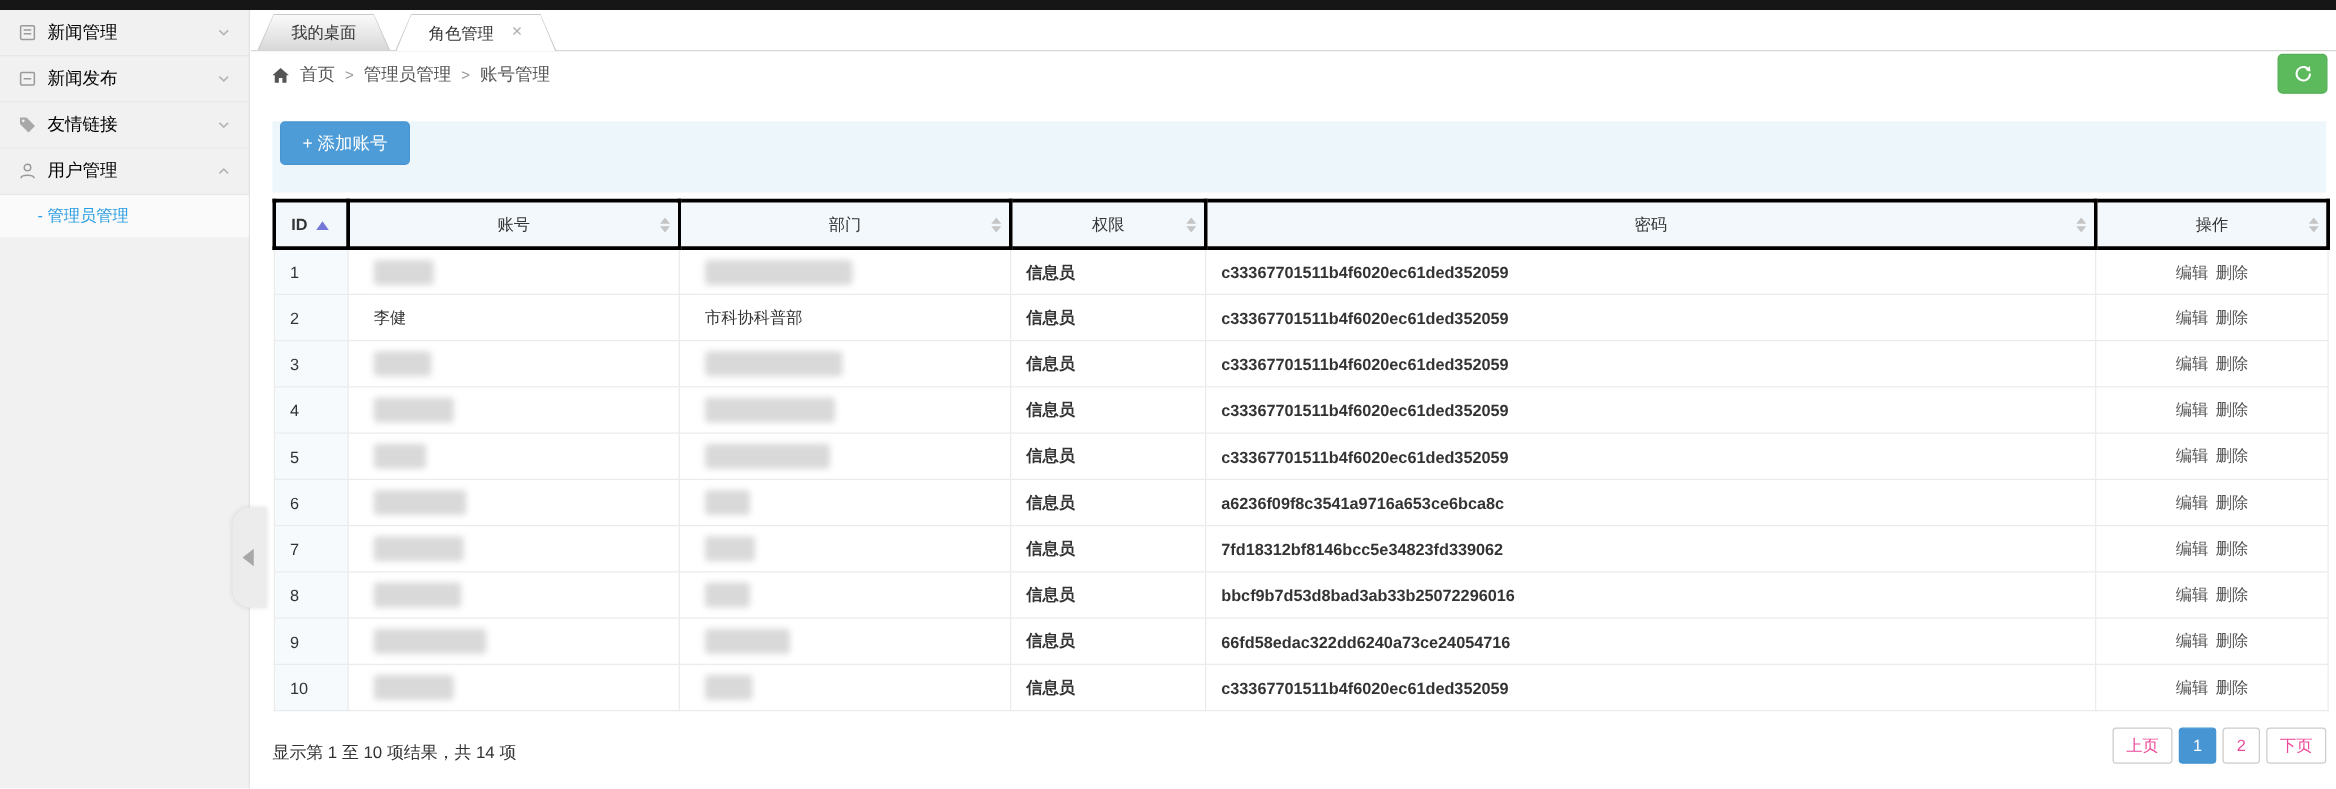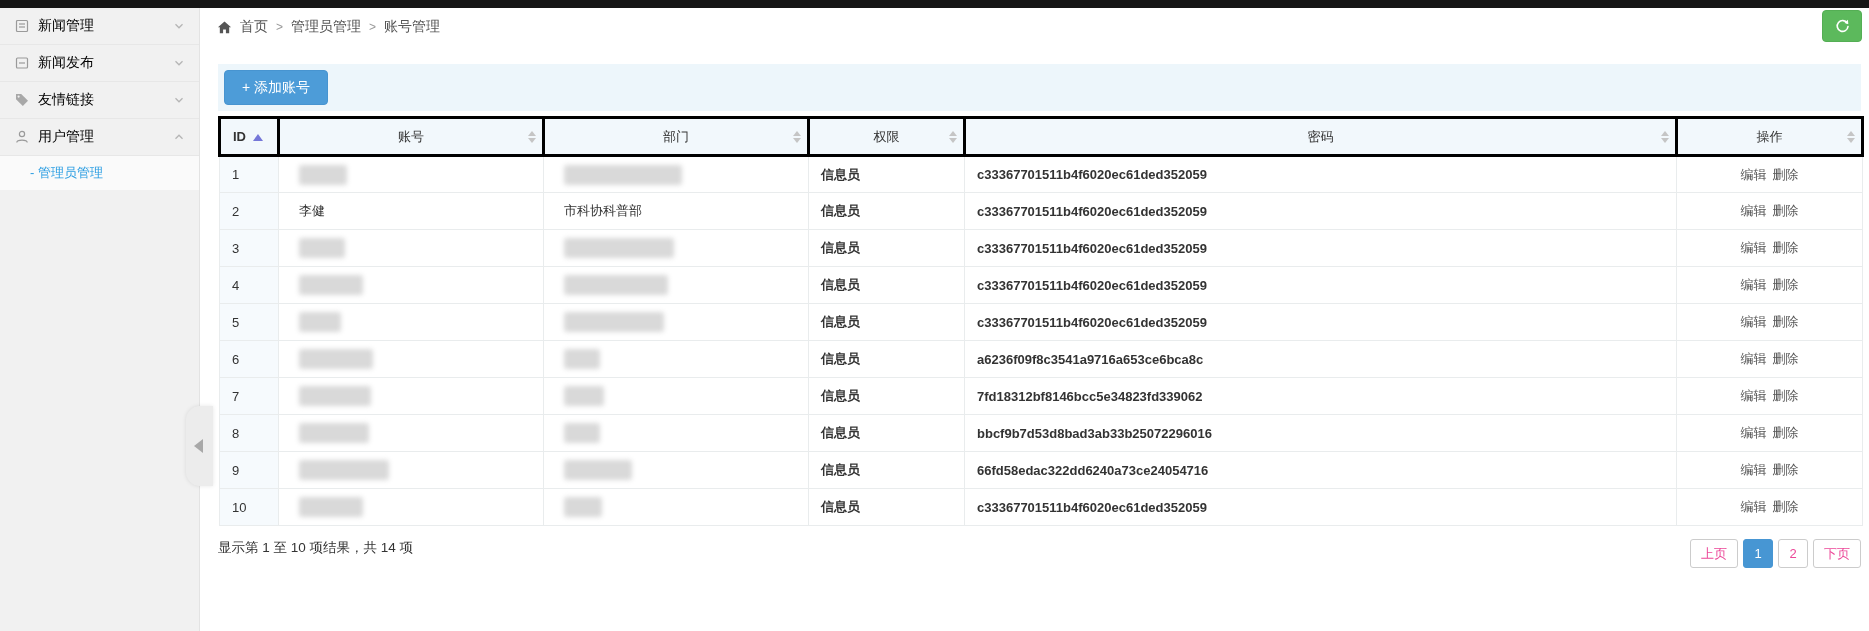--- a/index.html
+++ b/index.html
@@ -26,41 +26,41 @@
   .tab.active .tab-inner { background:#fff; height:29px; }
   .tab-close { margin-left:14px; color:#b0b0b0; font-size:11px; line-height:1; cursor:pointer; }
 
   .breadcrumb-bar { position:relative; height:38px; display:flex; align-items:center; padding:0 16px; font-size:14px; color:#555; }
   .crumb { margin:0 2px; cursor:pointer; }
   .crumb-sep { margin:0 6px; color:#999; font-size:12px; }
   .bc-home { display:inline-flex; margin-right:6px; }
   .refresh-btn { position:absolute; right:7px; top:2px; width:40px; height:32px; background:#5cb95c; border:1px solid #54ae54; border-radius:4px; display:flex; align-items:center; justify-content:center; cursor:pointer; }
 
   .content { padding:0 8px 0 17px; }
-  .toolbar-band { margin-top:18px; width:1643px; height:47px; background:#edf6fb; display:flex; align-items:center; padding:0 6px; }
+  .toolbar-band { margin-top:18px; width:1643px; height:57px; background:#edf6fb; display:flex; align-items:flex-start; padding:0 6px; }
   .add-btn { height:35px; padding:0 17px; background:#4d9cd8; border:1px solid #4794d0; border-radius:4px; color:#fff; font-size:14px; display:flex; align-items:center; cursor:pointer; font-family:inherit; }
 
   .grid-wrap { margin-top:5px; width:1643px; }
   table.grid { width:100%; border-collapse:collapse; table-layout:fixed; }
   .grid th { height:38px; background:#f2f8fc; border:3px solid #000000; font-size:13px; color:#333; font-weight:400; position:relative; text-align:center; }
   .grid th.id-th { text-align:left; padding-left:12px; font-weight:700; }
   .grid td { height:37px; border:1px solid #e9eced; font-size:13px; color:#333; background:#fff; }
   .grid td.id-td { background:#f6fafd; padding-left:12px; }
   .grid td.acc-td, .grid td.dept-td { padding-left:20px; }
   .grid td.perm-td, .grid td.pwd-td { padding-left:12px;font-weight:bold; }
   .grid td.op-td { text-align:center; }
   .op-link { color:#555; margin:0 3px; cursor:pointer; }
   .blur-blob { display:inline-block; height:20px; background:#d9d9d9; border-radius:3px; filter:blur(2.5px); vertical-align:middle; }
   .sort-arrows { position:absolute; right:6px; top:50%; transform:translateY(-50%); display:flex; flex-direction:column; align-items:center; }
   .sort-arrows i { display:block; width:0; height:0; border-left:4px solid transparent; border-right:4px solid transparent; }
   .sort-arrows .up { border-bottom:5px solid #c5c5c5; margin-bottom:2px; }
   .sort-arrows .dn { border-top:5px solid #c5c5c5; }
   .asc-arrow { display:inline-block; width:0; height:0; border-left:5px solid transparent; border-right:5px solid transparent; border-bottom:7px solid #7577d8; margin-left:7px; }
 
-  .grid-footer { width:1643px; display:flex; justify-content:space-between; align-items:flex-start; margin-top:13px; }
+  .grid-footer { width:1643px; display:flex; justify-content:space-between; align-items:flex-end; margin-top:13px; }
   .summary { font-size:13.5px; color:#333; }
   .pager { display:flex; gap:5px; }
   .page-btn { min-width:30px; height:29px; padding:0 10px; border:1px solid #ccc; background:#fff; border-radius:3px; display:flex; align-items:center; justify-content:center; font-size:13px; color:#ec4899; cursor:pointer; font-family:inherit; }
   .page-btn.active { background:#4796d3; border-color:#4796d3; color:#fff; }
 
   .collapse-handle { position:absolute; left:186px; top:406px; width:27px; height:80px; background:#ececec; border-radius:14px 0 0 14px; box-shadow:0 0 4px rgba(0,0,0,.10); display:flex; align-items:center; justify-content:center; cursor:pointer; z-index:5; }
   .collapse-handle .tri { width:0; height:0; border-top:7px solid transparent; border-bottom:7px solid transparent; border-right:9px solid #a8a8a8; margin-right:3px; }
 </style>
 </head>
 <body>
@@ -129,20 +129,33 @@
         </div>
         <div class="side-sub active">- 管理员管理</div>
       </div>
   </div>
 
   <div class="collapse-handle">
     <span class="tri"></span>
   </div>
 
   <div class="main">
+    <div class="tabbar" id="tabbar">
+        <div class="tab">
+          <span class="tab-inner">
+            <span>我的桌面</span>
+          </span>
+        </div>
+        <div class="tab active">
+          <span class="tab-inner">
+            <span>角色管理</span>
+            <span class="tab-close">✕</span>
+          </span>
+        </div>
+      </div>
 
     <div class="breadcrumb-bar">
       <span class="bc-home">
         <svg width="15" height="15" viewBox="0 0 16 16">
             <path d="M8 1.5 L15 7.6 H13 V14 H9.5 V10 H6.5 V14 H3 V7.6 H1 Z" fill="#555"></path>
           </svg>
       </span>
       <span id="breadcrumb"><span class="crumb">首页</span><span class="crumb-sep">&gt;</span><span class="crumb">管理员管理</span><span class="crumb-sep">&gt;</span><span class="crumb">账号管理</span></span>
       <div class="refresh-btn">
         <span class="icon16">

